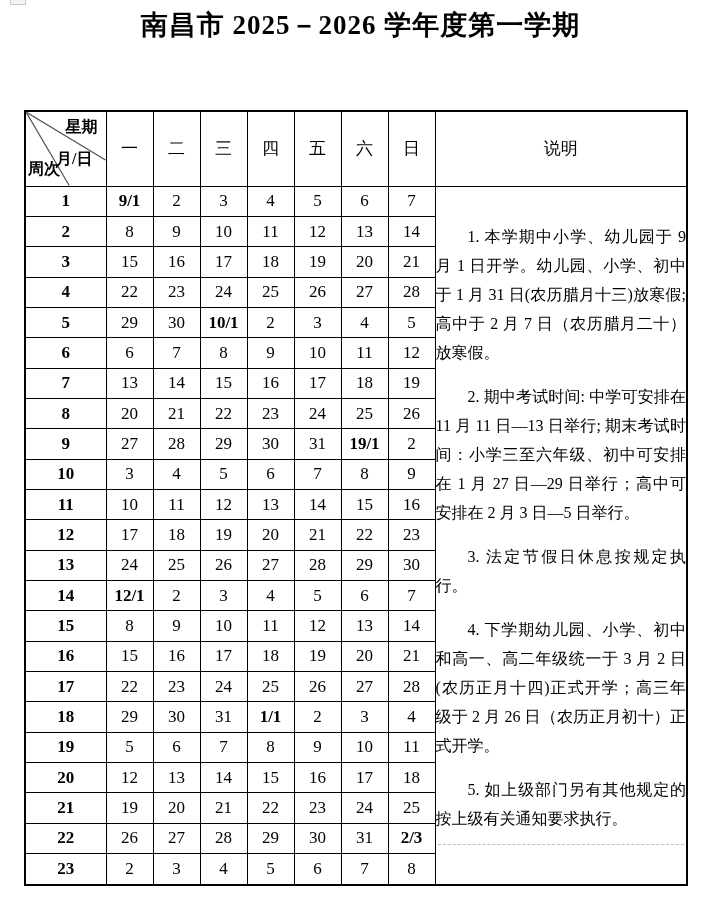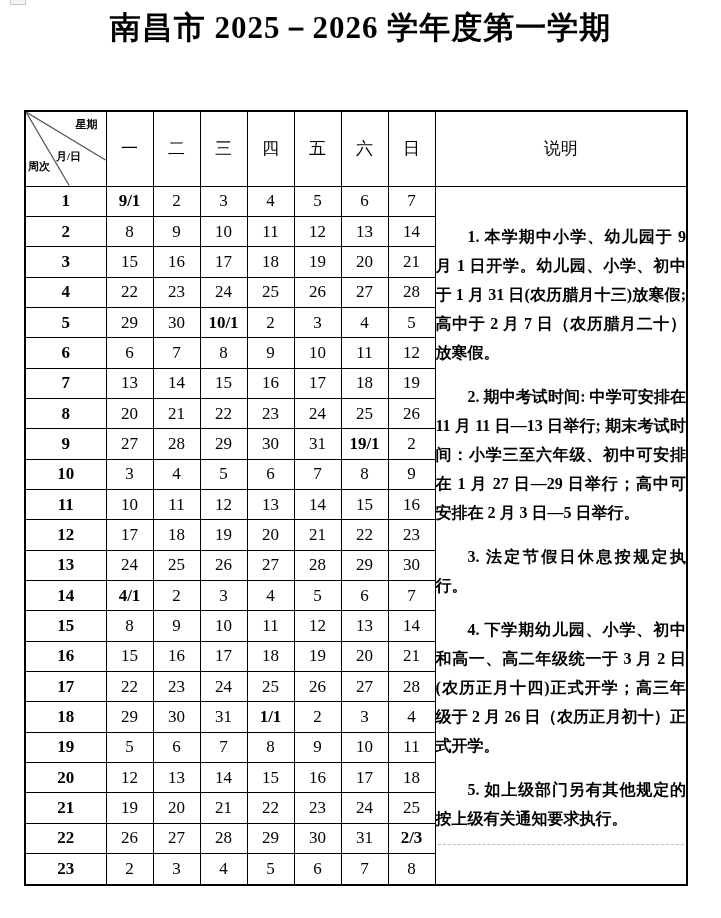--- a/index.html
+++ b/index.html
@@ -11,57 +11,56 @@
     color: #000;
     position: relative;
     overflow: hidden;
   }
   .corner-artifact {
     position: absolute; left: 10px; top: 0; width: 16px; height: 5px;
     background: #f2f2f2; border: 1px solid #c9c9c9; border-top: none;
   }
   .title-block { text-align: center; padding-top: 10px; line-height: 1.18; }
   .title-line {
-    font-size: 31px; font-weight: 700; letter-spacing: 1px;
+    font-size: 27px; font-weight: 700; letter-spacing: 1px;
   }
   table.calendar {
     position: absolute; left: 24px; top: 110px;
     width: 662px; height: 776px;
     border-collapse: collapse; table-layout: fixed;
     border: 2px solid #000;
   }
   table.calendar th, table.calendar td {
     border: 1px solid #000;
     text-align: center; vertical-align: middle;
     padding: 0;
     font-size: 17px;
   }
   thead tr { height: 75px; }
   th.corner { position: relative; padding: 0; overflow: hidden; }
   th.corner svg { position: absolute; left: 0; top: 0; width: 100%; height: 100%; }
-  .corner-label { position: absolute; font-size: 11px; font-weight: 700; white-space: nowrap; }
+  .corner-label { position: absolute; font-size: 16px; font-weight: 700; white-space: nowrap; }
   .lbl-weekday { right: 8px; top: 5px; }
   .lbl-monthday { left: 30px; top: 37px; }
   .lbl-week { left: 2px; top: 47px; }
   th.day-head { font-size: 16px; font-weight: 400; }
   th.notes-head { font-size: 15px; font-weight: 400; }
   td.week { font-weight: 700; }
   td.day.bold { font-weight: 700; }
   td.notes {
     vertical-align: top; text-align: justify;
     padding: 12px 13px 0 13px;
     position: relative;
   }
   td.notes p {
     margin: 0 0 15px 0;
     text-indent: 2em;
     font-size: 16px;
     line-height: 29px;
     text-align: justify;
-    font-weight: bold;
   }
   .page-dashline {
     position: absolute; left: 2px; right: 2px; bottom: 39px;
     border-top: 1px dashed #bdbdbd;
   }
 </style>
 </head>
 <body>
 
 <div class="corner-artifact"></div>
@@ -237,21 +236,21 @@
         <td class="day">24</td>
         <td class="day">25</td>
         <td class="day">26</td>
         <td class="day">27</td>
         <td class="day">28</td>
         <td class="day">29</td>
         <td class="day">30</td>
       </tr>
       <tr>
         <td class="week">14</td>
-        <td class="day bold">4/1</td>
+        <td class="day bold">12/1</td>
         <td class="day">2</td>
         <td class="day">3</td>
         <td class="day">4</td>
         <td class="day">5</td>
         <td class="day">6</td>
         <td class="day">7</td>
       </tr>
       <tr>
         <td class="week">15</td>
         <td class="day">8</td>

